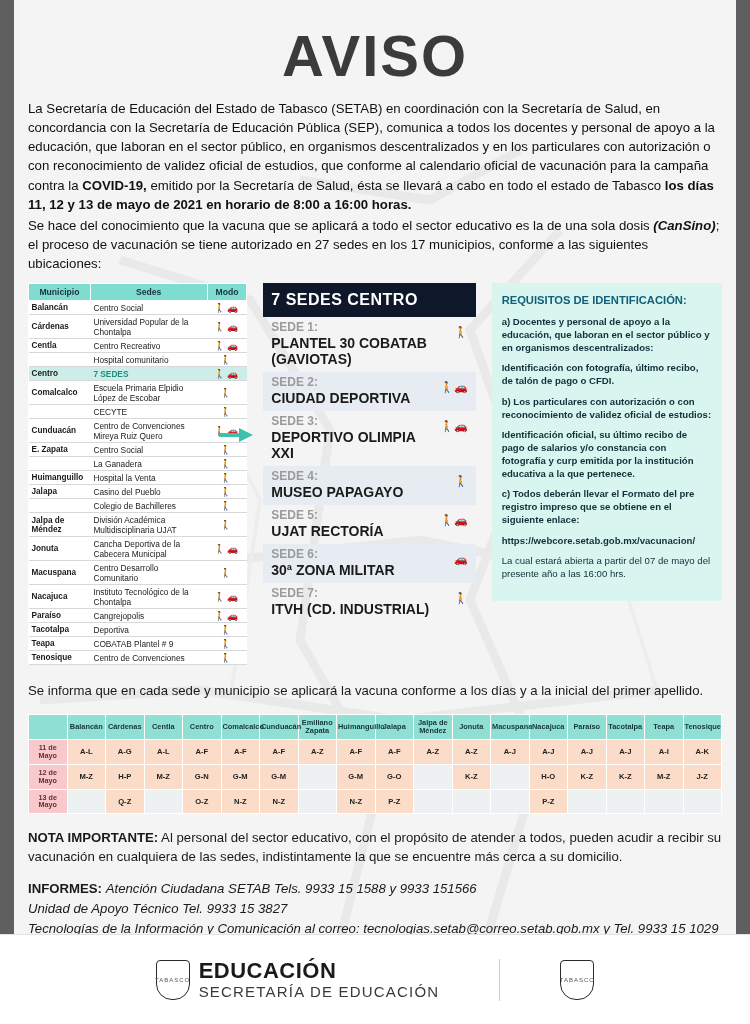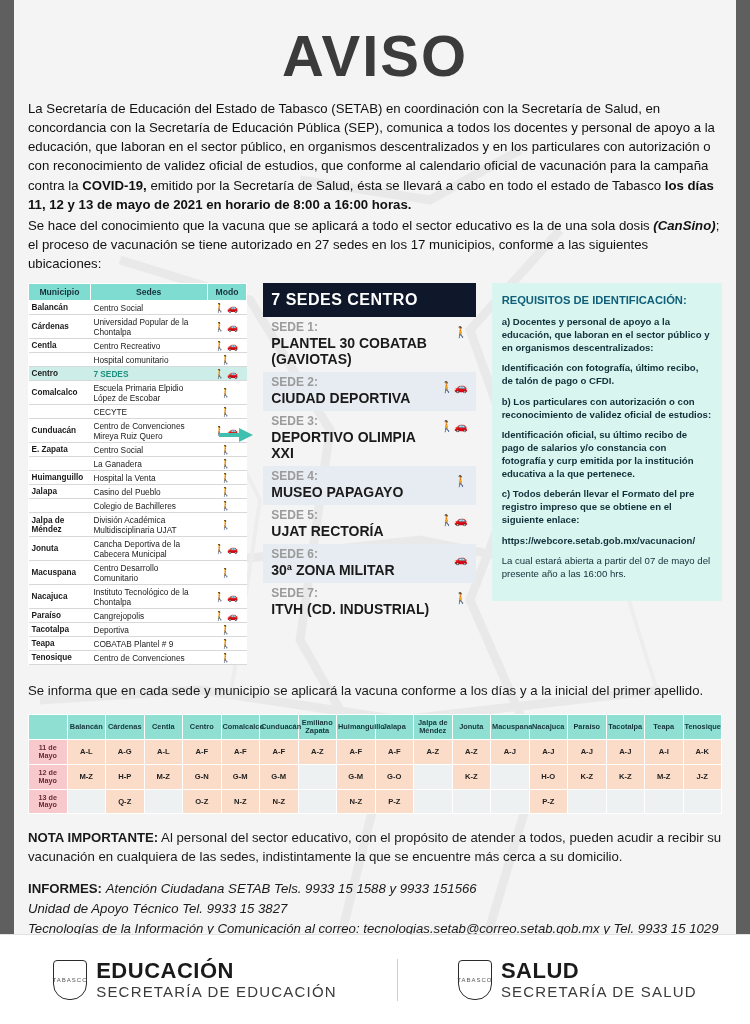--- a/index.html
+++ b/index.html
@@ -519,20 +519,16 @@
       <div class="txt">
         <div class="big">EDUCACIÓN</div>
         <div class="small">SECRETARÍA DE EDUCACIÓN</div>
       </div>
     </div>
     <div class="divider"></div>
     <div class="logo">
       <div class="seal">
           <span class="tab">TABASCO</span>
         </div>
-      <div class="txt">
-        <div class="big">SALUD</div>
-        <div class="small">SECRETARÍA DE SALUD</div>
-      </div>
     </div>
   </div>
 
 </div>
 
 </body></html>

